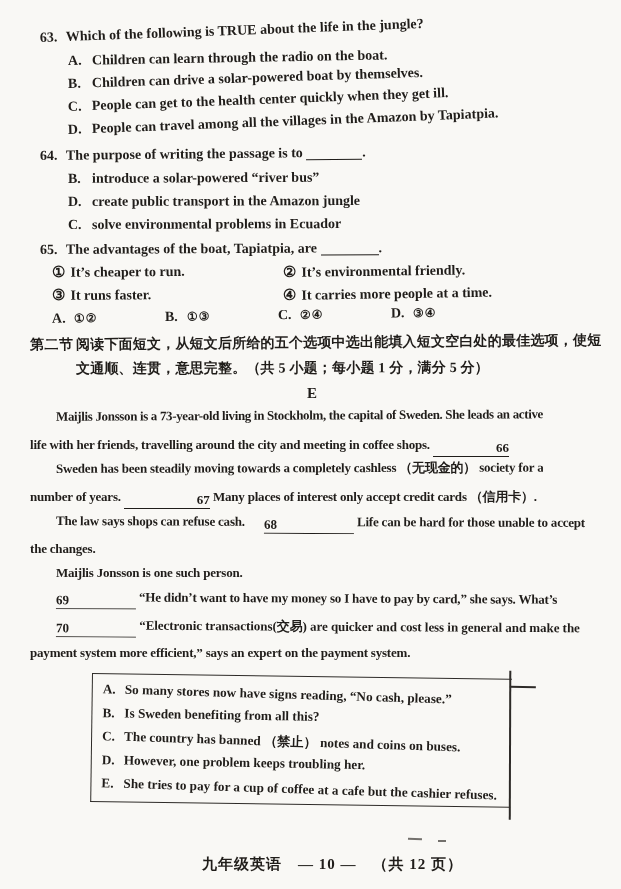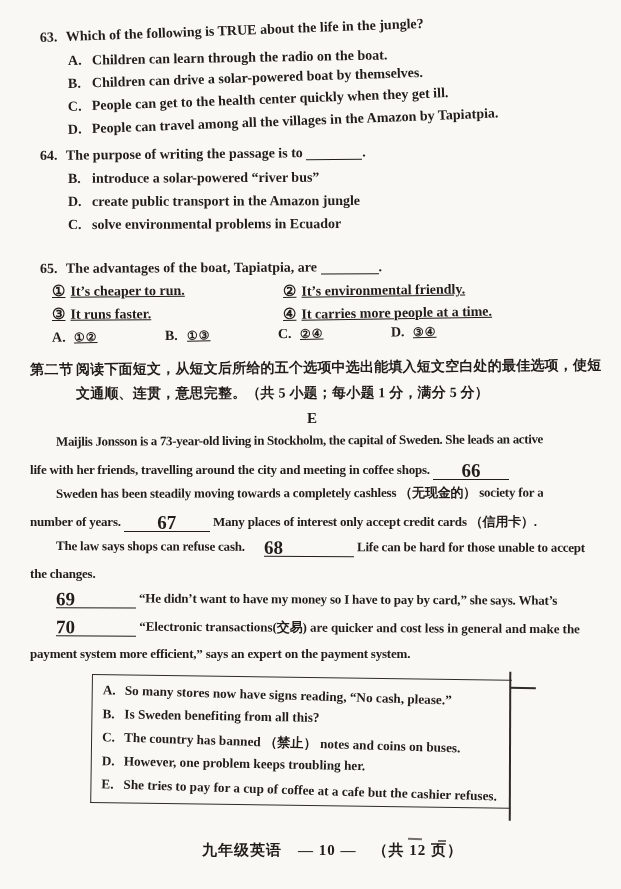--- a/index.html
+++ b/index.html
@@ -7,53 +7,53 @@
         font-family:"Liberation Serif","DejaVu Serif",serif;font-weight:700;
         background:#f9f8f5;color:#201d1a;}
   .content{position:absolute;left:30px;top:26px;right:27px;}
   .tilt{display:inline-block;transform:rotate(var(--tilt,0deg));transform-origin:0 60%;}
   
   .qblock{padding-left:10px;}
   .line{line-height:23px;height:23px;white-space:nowrap;font-size:14px;}
   .qnum{display:inline-block;width:26px;}
   .opt{padding-left:28px;}
   .olabel{display:inline-block;width:24px;}
-  .mt3{margin-top:3px;} .mt5{margin-top:21px;text-decoration:underline;}
+  .mt3{margin-top:3px;} .mt5{margin-top:2px;}
   .itemrow{display:flex;padding-left:12px;line-height:23px;height:23px;font-size:14px;}
   .item-l{width:231px;} .item-r{flex:1;}
   .ilabel{margin-right:5px;font-size:15px;}
   .choicerow{display:flex;padding-left:12px;line-height:23px;height:23px;font-size:14px;}
   .choice{width:113px;} .choice:last-child{width:auto;flex:1;}
   .choice .olabel{width:22px;}
   .cg{font-size:12px;letter-spacing:1px;}
   
-  .sec2{display:flex;margin-top:9px;font-size:14px;font-weight:700;}
+  .sec2{display:flex;margin-top:3px;font-size:14px;font-weight:700;}
   .sec2label{width:46px;line-height:24px;flex:none;letter-spacing:.5px;}
   .sec2text{flex:1;}
   .sline{line-height:24px;height:24px;letter-spacing:.2px;white-space:nowrap;}
   .eline{line-height:24px;height:24px;text-align:center;font-size:15px;}
   
   .passage{font-size:13px;letter-spacing:-0.2px;}
   .pline{line-height:24px;height:24px;text-align:justify;overflow:hidden;}
   .jall{text-align-last:justify;}
   .first{padding-left:26px;}
   .lsT{letter-spacing:-0.35px;} .lsA{letter-spacing:-0.05px;}
-  .blank{display:inline-block;text-align:center;border-bottom:1.5px solid currentColor;
-         height:18px;line-height:19px;vertical-align:-3px;font-size:19px;letter-spacing:0;}
+  .blank{display:inline-block;text-align:right;border-bottom:1.5px solid currentColor;
+         height:18px;line-height:19px;vertical-align:-3px;font-size:13px;letter-spacing:0;}
   
   .optbox{position:relative;margin-top:8px;margin-left:62px;width:405px;
           border:1.6px solid #2e2b28;border-right:none;padding:3px 4px 6px 10px;
           transform:rotate(0.8deg);transform-origin:0 0;font-size:13.2px;}
   .rline{position:absolute;top:-9px;bottom:-13px;right:0;width:1.7px;background:#2e2b28;
          transform:rotate(-0.6deg);}
   .topdash{position:absolute;top:6px;right:-24px;width:26px;height:1.5px;background:#2e2b28;}
   .bline{line-height:23.5px;height:23.5px;white-space:nowrap;}
   .blabel{display:inline-block;width:22px;}
   
-  .footer{position:absolute;left:0;right:0;bottom:29px;text-align:center;
+  .footer{position:absolute;left:0;right:0;bottom:15px;text-align:center;
           font-size:15px;font-weight:700;letter-spacing:1px;padding-left:44px;}
   .fgap{margin:0 16px;}
   .scuff{position:absolute;height:1.5px;background:#3a3632;opacity:.7;}
 </style>
 </head>
 <body>
 
 <div class="page" style="background: rgb(249, 248, 245); color: rgb(32, 29, 26);">
   <div class="content">
 
@@ -100,20 +100,21 @@
 
     <div class="eline">E</div>
 
     <div class="passage">
       <div class="pline first jall lsT tilt" style="--tilt:-0.3deg">Maijlis Jonsson is a 73-year-old living in Stockholm, the capital of Sweden. She leads an active</div>
       <div class="pline">life with her friends, travelling around the city and meeting in coffee shops. <span class="blank" style="min-width: 76px;">66</span></div>
       <div class="pline first jall tilt" style="--tilt:-0.15deg">Sweden has been steadily moving towards a completely cashless （无现金的） society for a</div>
       <div class="pline">number of years. <span class="blank" style="min-width: 86px;">67</span> Many places of interest only accept credit cards （信用卡）.</div>
       <div class="pline first jall tilt" style="--tilt:0.2deg">The law says shops can refuse cash. <span class="blank" style="min-width: 90px; margin-left: 16px;">68</span> Life can be hard for those unable to accept</div>
       <div class="pline">the changes.</div>
+      <div class="pline first">Maijlis Jonsson is one such person.</div>
       <div class="pline first jall tilt" style="--tilt:0.3deg"><span class="blank" style="min-width: 80px;">69</span> “He didn’t want to have my money so I have to pay by card,” she says. What’s</div>
       <div class="pline first jall lsA tilt" style="--tilt:0.35deg"><span class="blank" style="min-width: 80px;">70</span> “Electronic transactions(交易) are quicker and cost less in general and make the</div>
       <div class="pline">payment system more efficient,” says an expert on the payment system.</div>
     </div>
 
     <div class="optbox">
       <div class="rline"></div>
       <div class="topdash"></div>
       <div class="bline"><span class="tilt" style="--tilt:0.9deg"><span class="blabel">A.</span><span>So many stores now have signs reading, “No cash, please.”</span></span></div>
       <div class="bline"><span class="tilt" style="--tilt:0.2deg"><span class="blabel">B.</span><span>Is Sweden benefiting from all this?</span></span></div>

